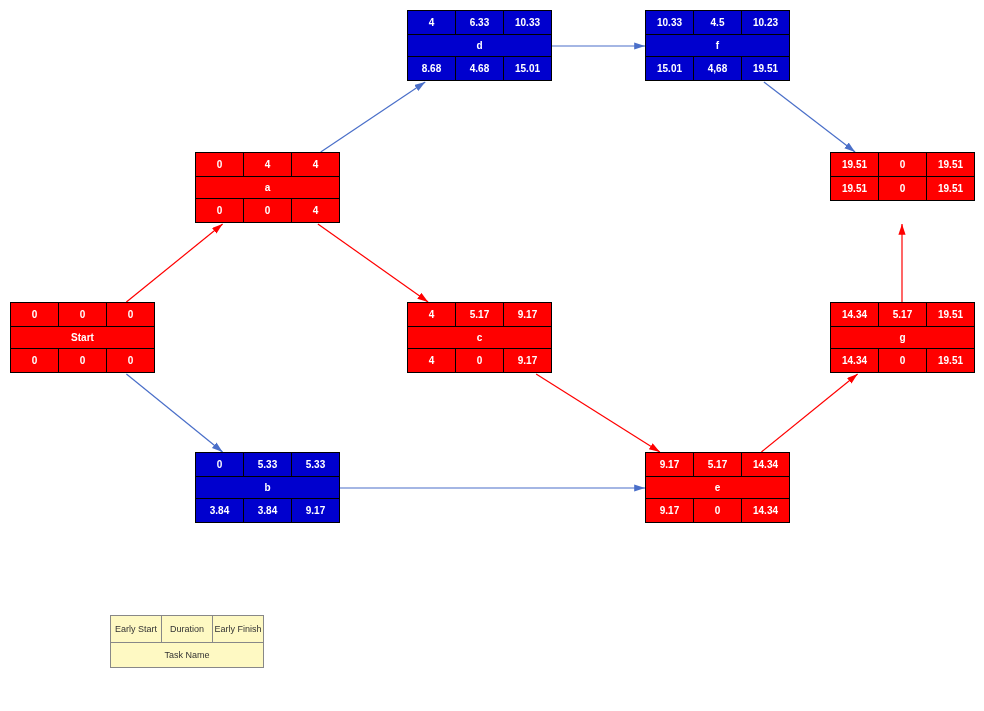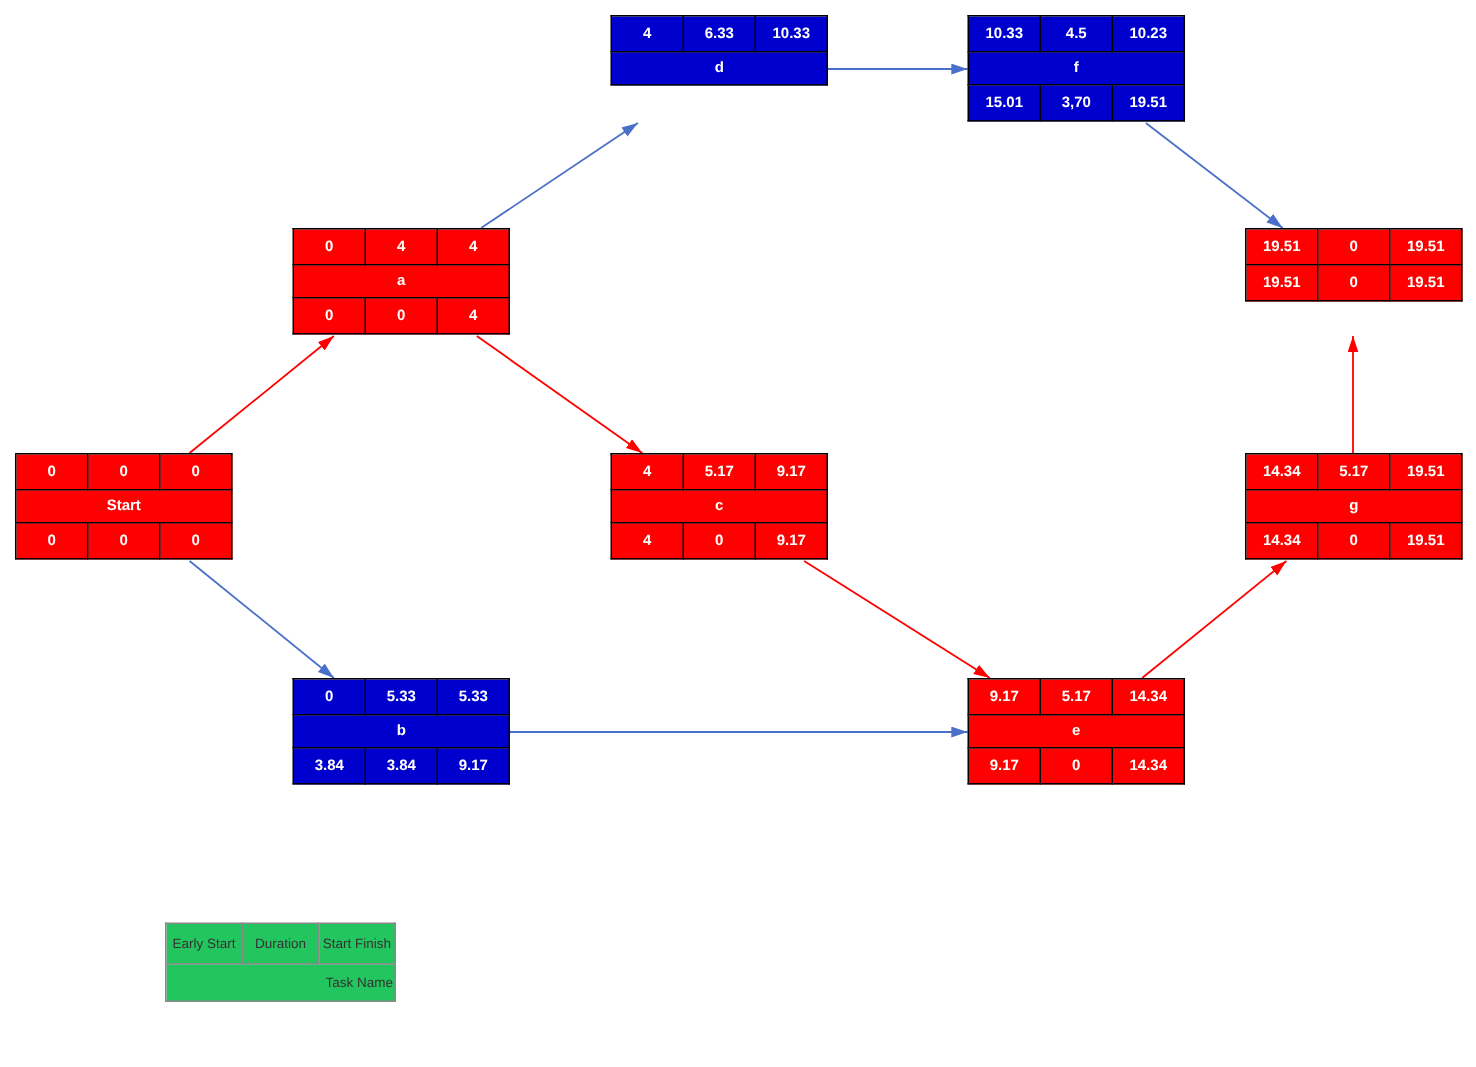--- a/index.html
+++ b/index.html
@@ -36,25 +36,24 @@
     border-collapse: collapse;
     font-size: 9px;
     color: #333;
   }
   .legend td {
     border: 1px solid #888;
     text-align: center;
     vertical-align: middle;
     width: 48px;
     height: 24px;
-    background: #22c55e;
+    background: #fef9c3;
   }
   .legend .namecell {
     height: 22px;
-    text-align: right;
   }
   svg.arrows {
     position: absolute;
     left: 0;
     top: 0;
     width: 984px;
     height: 711px;
     pointer-events: none;
   }
 </style>
@@ -156,20 +155,25 @@
     <table class="node blue" style="left: 407px; top: 10px;">
       <tbody>
         <tr>
           <td>4</td>
           <td>6.33</td>
           <td>10.33</td>
         </tr>
         <tr>
           <td colspan="3" class="namecell">d</td>
         </tr>
+        <tr>
+          <td>8.68</td>
+          <td>4.68</td>
+          <td>15.01</td>
+        </tr>
       </tbody>
     </table>
     <table class="node red" style="left: 645px; top: 452px;">
       <tbody>
         <tr>
           <td>9.17</td>
           <td>5.17</td>
           <td>14.34</td>
         </tr>
         <tr>
@@ -187,21 +191,21 @@
         <tr>
           <td>10.33</td>
           <td>4.5</td>
           <td>10.23</td>
         </tr>
         <tr>
           <td colspan="3" class="namecell">f</td>
         </tr>
         <tr>
           <td>15.01</td>
-          <td>3,70</td>
+          <td>4,68</td>
           <td>19.51</td>
         </tr>
       </tbody>
     </table>
     <table class="node red" style="left: 830px; top: 302px;">
       <tbody>
         <tr>
           <td>14.34</td>
           <td>5.17</td>
           <td>19.51</td>
@@ -230,19 +234,19 @@
         </tr>
       </tbody>
     </table>
   </div>
 
 <table class="legend" style="left:110px; top:615px;">
   <tbody>
       <tr>
     <td>Early Start</td>
     <td>Duration</td>
-    <td>Start Finish</td>
+    <td>Early Finish</td>
   </tr>
   <tr>
     <td colspan="3" class="namecell">Task Name</td>
   </tr>
 </tbody>
   </table>
 
 </body></html>

